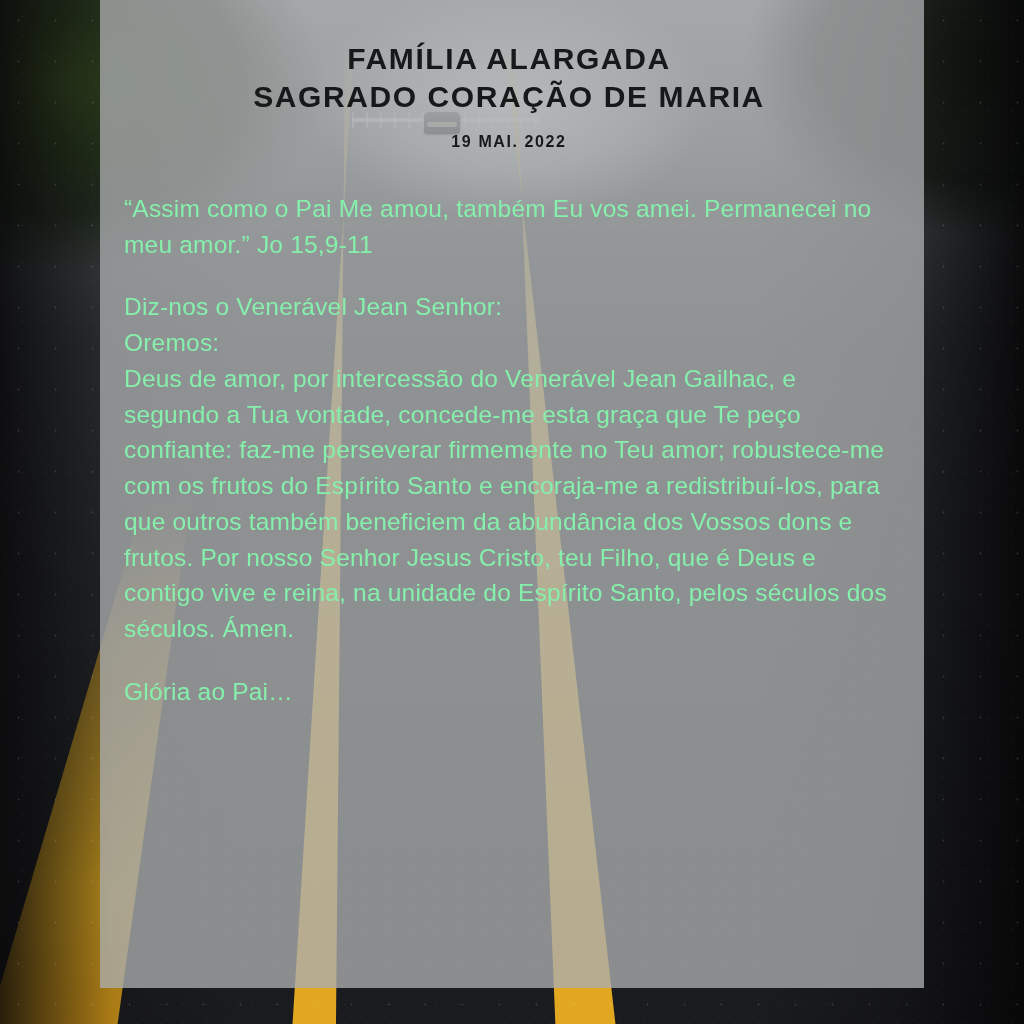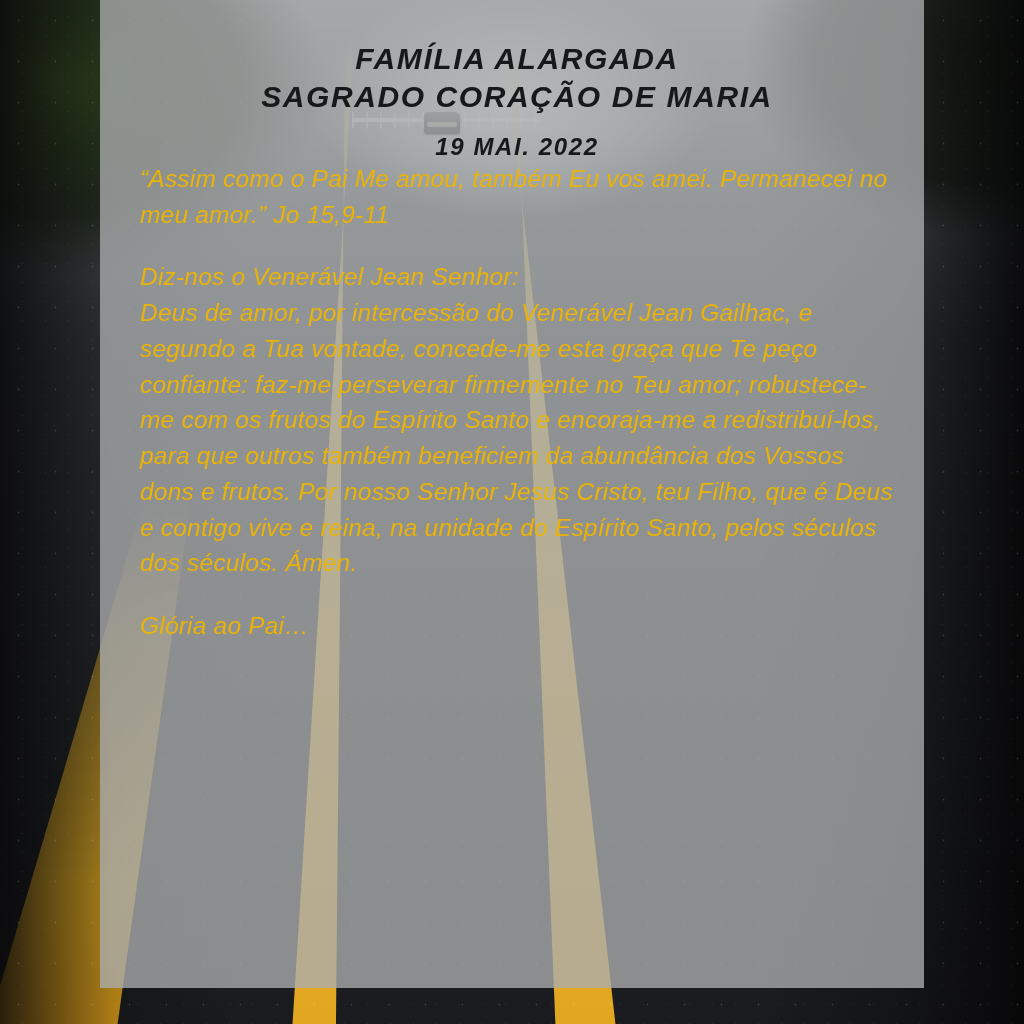--- a/index.html
+++ b/index.html
@@ -161,45 +161,45 @@
     left: 100px;
     top: 0;
     width: 824px;
     height: 988px;
     background: rgba(170,173,174,0.78);
   }
 
   .panel-inner {
     position: absolute;
     inset: 0;
-    padding: 40px 30px 0 40px;
+    padding: 40px 30px 0 24px;
     box-sizing: border-box;
-    font-style: italic;
   }
 
   .header {
     text-align: center;
     color: #17181a;
   }
   .title-line {
     font-weight: 700;
     font-size: 30px;
     letter-spacing: 1.6px;
     line-height: 1.28;
     white-space: nowrap;
   }
   .date-line {
     margin-top: 16px;
     font-weight: 700;
-    font-size: 24px;
+    font-size: 16px;
     letter-spacing: 1.6px;
   }
 
   .body-text {
-    color: #eab308;
+    margin-top: 40px;
+    color: #86efac;
     font-size: 24.5px;
     line-height: 1.46;
     letter-spacing: 0.2px;
     font-weight: 400;
   }
   .para { margin: 0 0 27px 0; }
   .para:last-child { margin-bottom: 0; }
   .para.tight { margin-bottom: 0; }
 
   
@@ -233,20 +233,21 @@
         <div class="title-line">FAMÍLIA ALARGADA</div>
         <div class="title-line">SAGRADO CORAÇÃO DE MARIA</div>
         <div class="date-line">19 MAI. 2022</div>
       </div>
 
       <div class="body-text">
         <p class="para">“Assim como o Pai Me amou, também Eu vos amei. Permanecei no meu amor.” Jo 15,9-11</p>
 
         <p class="para tight">Diz-nos o Venerável Jean Senhor:</p>
 
+        <p class="para tight">Oremos:</p>
         <p class="para">Deus de amor, por intercessão do Venerável Jean Gailhac, e segundo a Tua vontade, concede-me esta graça que Te peço confiante: faz-me perseverar firmemente no Teu amor; robustece-me com os frutos do Espírito Santo e encoraja-me a redistribuí-los, para que outros também beneficiem da abundância dos Vossos dons e frutos. Por nosso Senhor Jesus Cristo, teu Filho, que é Deus e contigo vive e reina, na unidade do Espírito Santo, pelos séculos dos séculos. Ámen.</p>
 
         <p class="para">Glória ao Pai…</p>
       </div>
 
     </div>
   </div>
 
 </div>
 

